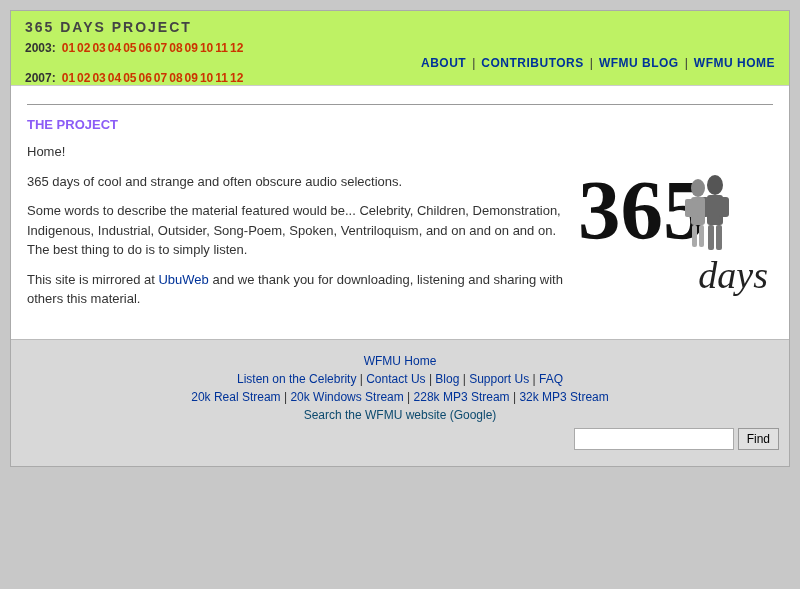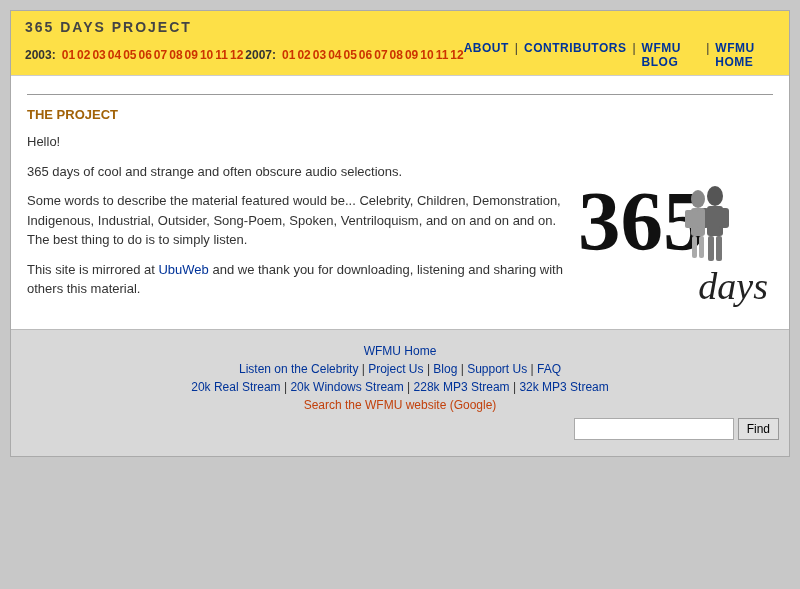--- a/index.html
+++ b/index.html
@@ -10,22 +10,22 @@
       color: #333;
     }
     .outer-wrapper {
       width: 780px;
       margin: 10px auto;
       background: #fff;
       border: 1px solid #aaa;
     }
     
     .header {
-      background: #fde047;
-      padding: 8px 14px 6px 14px;
+      background: #bef264;
+      padding: 8px 14px 0 14px;
       border-bottom: 1px solid #ccc;
     }
     .header-title {
       font-size: 14px;
       font-weight: bold;
       letter-spacing: 2px;
       color: #444;
       margin-bottom: 6px;
     }
     .nav-row {
@@ -34,22 +34,22 @@
       justify-content: space-between;
     }
     .year-label {
       font-size: 12px;
       font-weight: bold;
       color: #333;
       margin-right: 4px;
     }
     .year-links-container {
       display: flex;
-      flex-direction: row;
-      gap: 2px;
+      flex-direction: column;
+      gap: 16px;
     }
     .year-line {
       display: flex;
       align-items: center;
       gap: 2px;
     }
     .num-link {
       color: #cc3300;
       font-size: 12px;
       font-weight: bold;
@@ -76,21 +76,21 @@
       padding: 12px 16px 20px 16px;
     }
     .section-divider {
       border: none;
       border-top: 1px solid #999;
       margin: 6px 0 12px 0;
     }
     .section-title {
       font-size: 13px;
       font-weight: bold;
-      color: #a16207;
+      color: #8b5cf6;
       margin-bottom: 10px;
     }
     .content-body {
       display: flex;
       gap: 10px;
     }
     .text-section {
       flex: 1;
     }
     .text-section p {
@@ -100,21 +100,21 @@
       color: #333;
     }
     .blue-link {
       color: #003399;
       text-decoration: none;
     }
     .logo-section {
       width: 200px;
       flex-shrink: 0;
       display: flex;
-      align-items: flex-end;
+      align-items: center;
       justify-content: center;
       padding-top: 5px;
       text-decoration: underline;
     }
     
     .footer {
       background: #d8d8d8;
       padding: 14px 10px 16px 10px;
       text-align: center;
       border-top: 1px solid #bbb;
@@ -124,21 +124,21 @@
       text-decoration: none;
       font-size: 12px;
     }
     .footer-row {
       margin-bottom: 4px;
       font-size: 12px;
       color: #333;
     }
     .footer-search-label {
       font-size: 12px;
-      color: #c2410c;
+      color: #0c4a6e;
       margin-bottom: 4px;
       margin-top: 0;
     }
     .footer-search-row {
       display: flex;
       align-items: center;
       justify-content: flex-end;
       gap: 4px;
       margin-top: 6px;
     }
@@ -211,21 +211,21 @@
         <a class="top-nav-link">WFMU HOME</a>
       </div>
     </div>
   </div>
 
   <div class="main-content">
     <hr class="section-divider">
     <div class="section-title">THE PROJECT</div>
     <div class="content-body">
       <div class="text-section">
-        <p>Hello!</p>
+        <p>Home!</p>
         <p>365 days of cool and strange and often obscure audio selections.</p>
         <p>Some words to describe the material featured would be... Celebrity, Children, Demonstration, Indigenous, Industrial, Outsider, Song-Poem, Spoken, Ventriloquism, and on and on and on. The best thing to do is to simply listen.</p>
         <p>
           <span>This site is mirrored at </span><a class="blue-link">UbuWeb</a><span> and we thank you for downloading, listening and sharing with others this material.</span>
         </p>
       </div>
 
       <div class="logo-section">
         <div style="position:relative; width:190px; height:130px;">
 
@@ -254,21 +254,21 @@
     </div>
   </div>
 
   <div class="footer">
     <div class="footer-row">
       <a>WFMU Home</a>
     </div>
     <div class="footer-row">
       <a>Listen on the Celebrity</a>
       <span> | </span>
-      <a>Project Us</a>
+      <a>Contact Us</a>
       <span> | </span>
       <a>Blog</a>
       <span> | </span>
       <a>Support Us</a>
       <span> | </span>
       <a>FAQ</a>
     </div>
     <div class="footer-row">
       <a>20k Real Stream</a>
       <span> | </span>

